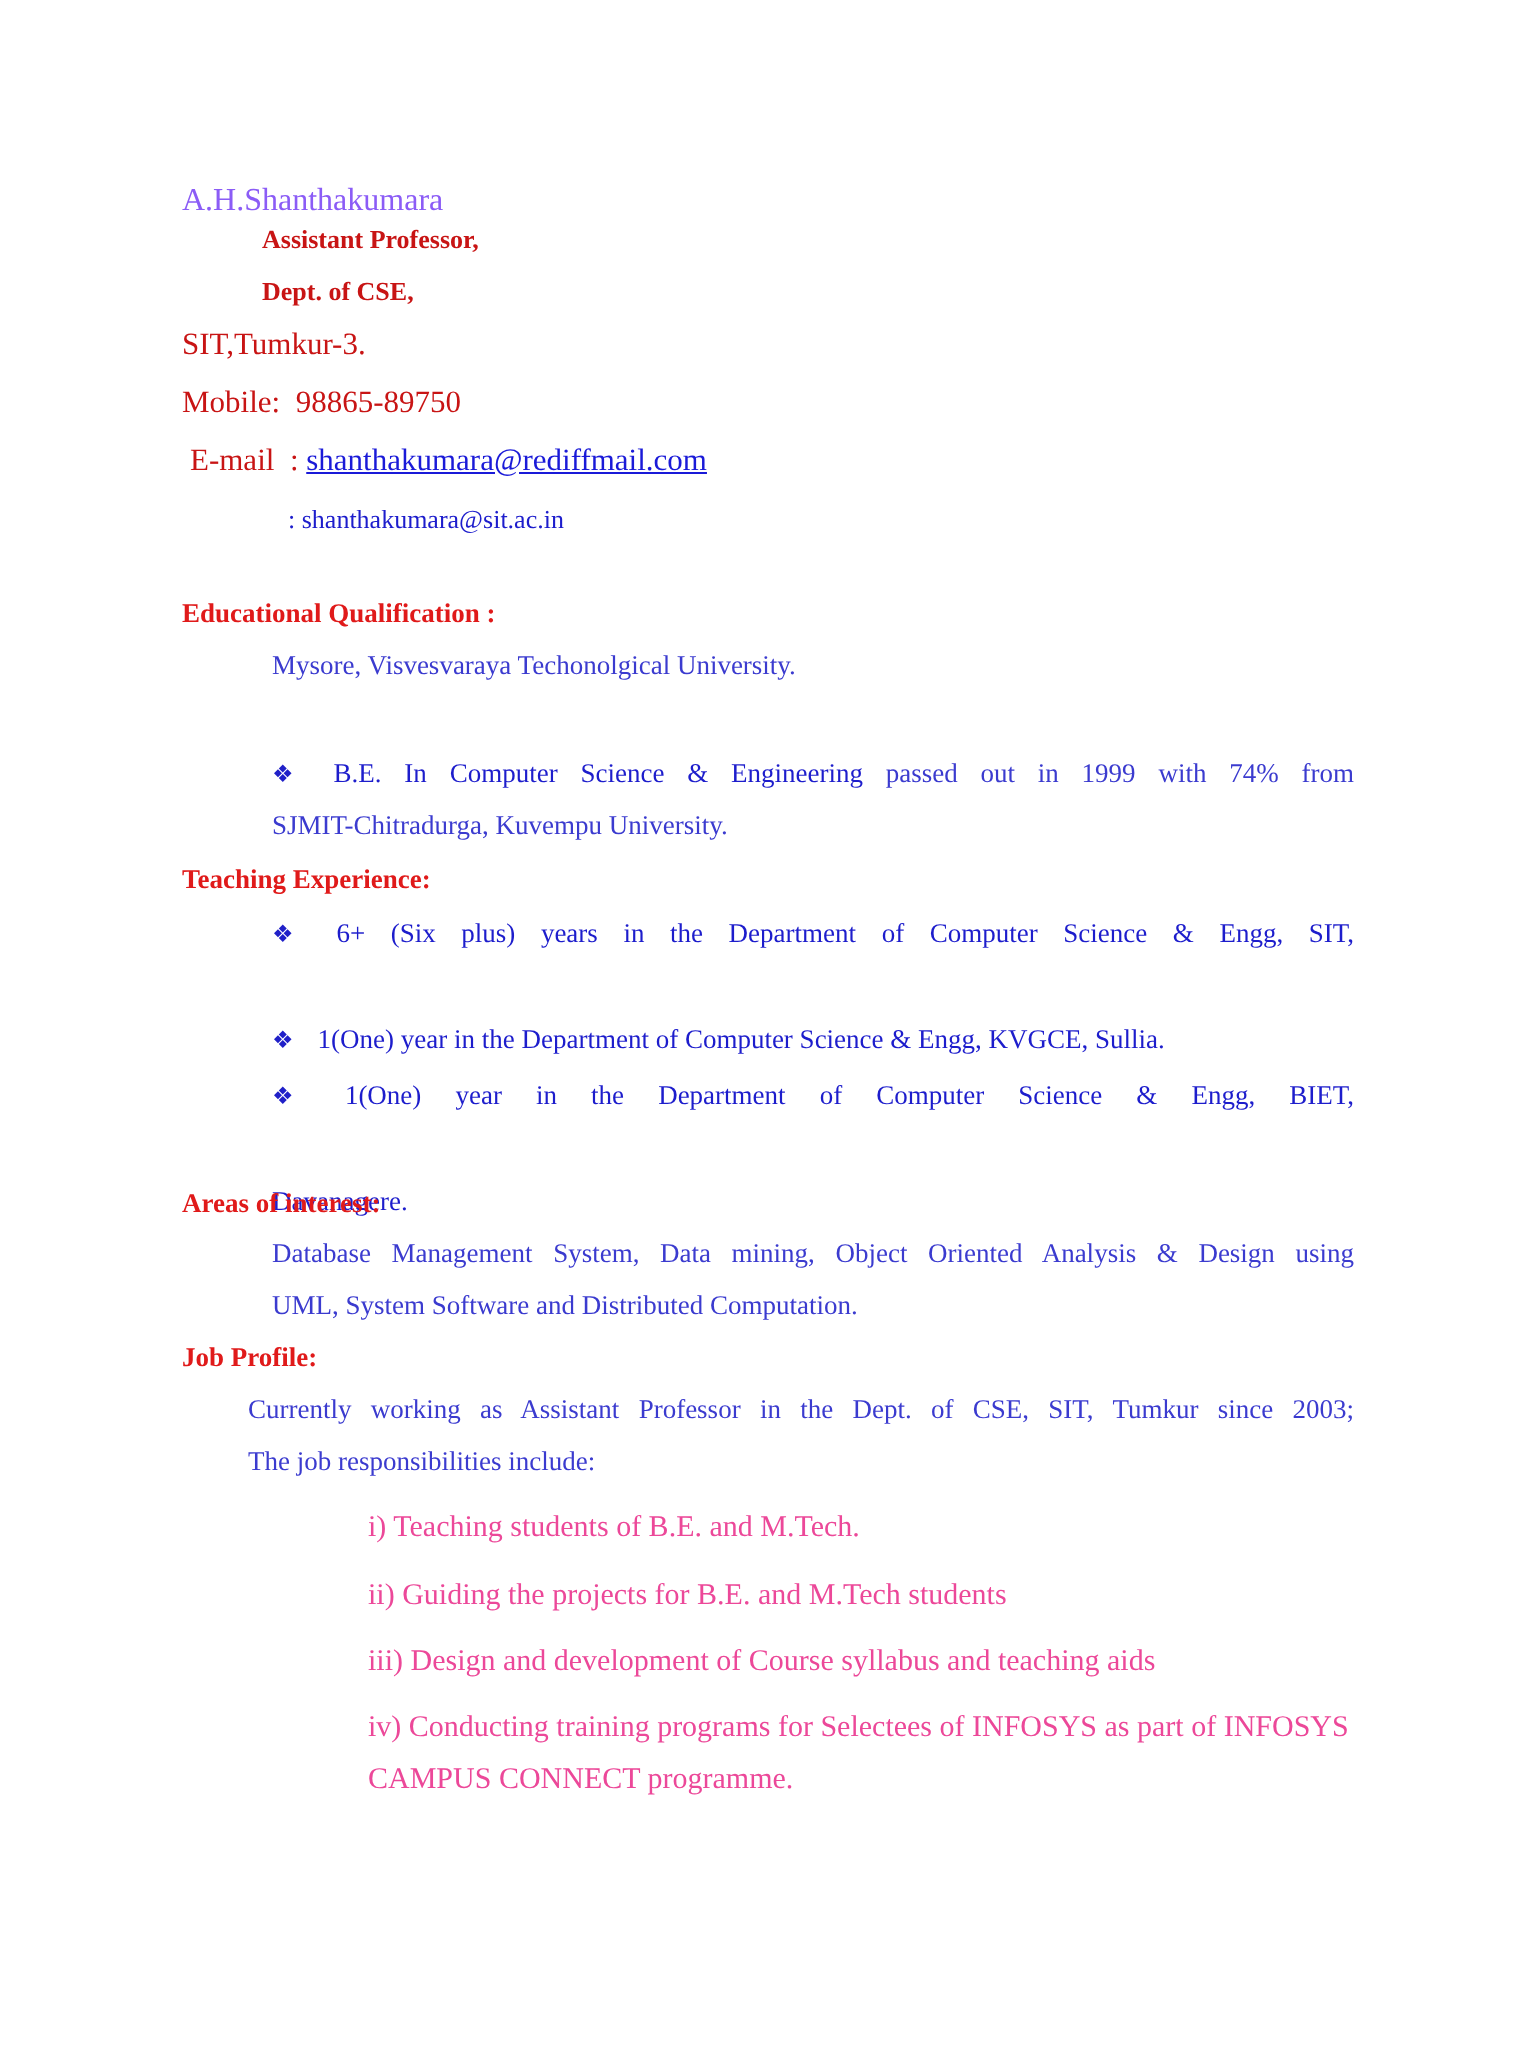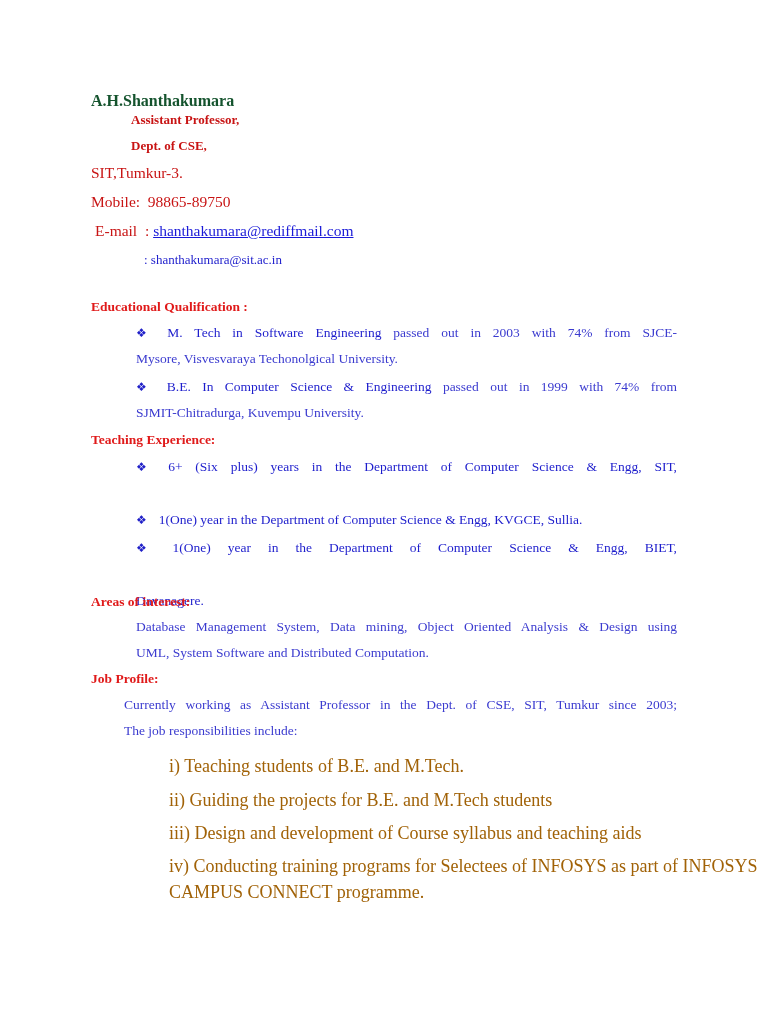--- a/index.html
+++ b/index.html
@@ -1,29 +1,29 @@
 <!DOCTYPE html>
 <html><head>
 <meta charset="utf-8">
 <style>
   html, body { margin: 0; padding: 0; background: #ffffff; }
   body { width: 768px; height: 1024px; position: relative; overflow: hidden;
          font-family: "Liberation Serif", "DejaVu Serif", serif; }
   .abs { position: absolute; white-space: nowrap; }
   .blue { color: #1d1dcc; }
   .b { font-weight: normal; }
-  .name { left: 91px; top: 92px; font-size: 16px; font-weight: bold; color: #14532d; }
+  .name { left: 91px; top: 92px; font-size: 16px; font-weight: normal; color: #8b5cf6; }
   .hdr14 { font-size: 13px; font-weight: bold; color: #c81414; margin-left: 40px; }
   .hdr15 { font-size: 15.5px; color: #c81414; }
   a.mail { color: #1a1ad8; text-decoration: underline; }
   .sec { font-size: 13.5px; font-weight: bold; color: #e01a1a; }
   .para { position: absolute; font-size: 13.5px; line-height: 26px; color: #3b3bcf; text-align: justify; }
   .para .just { text-align: justify; text-align-last: justify; display: block; }
   .bul { color: #2020c8; font-size: 12px; margin-right: 12px; }
-  .item { position: absolute; left: 169px; font-size: 18px; color: #a16207; white-space: nowrap; }
+  .item { position: absolute; left: 184px; font-size: 15px; color: #ec4899; white-space: nowrap; }
 </style>
 </head>
 <body>
 
 <div class="abs name">A.H.Shanthakumara</div>
 <div class="abs hdr14" style="left:91px; top:112px;">Assistant Professor,</div>
 <div class="abs hdr14" style="left:91px; top:138px;">Dept. of CSE,</div>
 <div class="abs hdr15" style="left:91px; top:164px;">SIT,Tumkur-3.</div>
 <div class="abs hdr15" style="left:91px; top:193px;">
   <span>Mobile:</span>&nbsp;
@@ -31,21 +31,20 @@
 </div>
 <div class="abs hdr15" style="left:95px; top:222px;">
   <span>E-mail</span>&nbsp;
   <span>:</span>
   <a class="mail">shanthakumara@rediffmail.com</a>
 </div>
 <div class="abs b blue" style="left:144px; top:252px; font-size:13px;">: shanthakumara@sit.ac.in</div>
 
 <div class="abs sec" style="left:91px; top:299px;">Educational Qualification :</div>
 <div class="para" style="left:136px; top:320px; width:541px;">
-  <span class="just"><span class="bul">❖</span><span class="b blue">M. Tech in Software Engineering</span> <span>passed out in 2003 with 74% from SJCE-</span></span>
   <span style="display:block;">Mysore,   Visvesvaraya Techonolgical University.</span>
 </div>
 <div class="para" style="left:136px; top:374px; width:541px;">
   <span class="just"><span class="bul">❖</span><span class="b blue">B.E.  In Computer Science &amp; Engineering</span> <span>passed out in 1999 with 74% from</span></span>
   <span style="display:block;">SJMIT-Chitradurga, Kuvempu University.</span>
 </div>
 
 <div class="abs sec" style="left:91px; top:432px;">Teaching Experience:</div>
 <div class="para b" style="left:136px; top:454px; width:541px; color:#1d1dcc;">
   <span class="just"><span class="bul">❖</span><span>6+ (Six plus) years in the Department of Computer Science &amp; Engg, SIT,</span></span>

